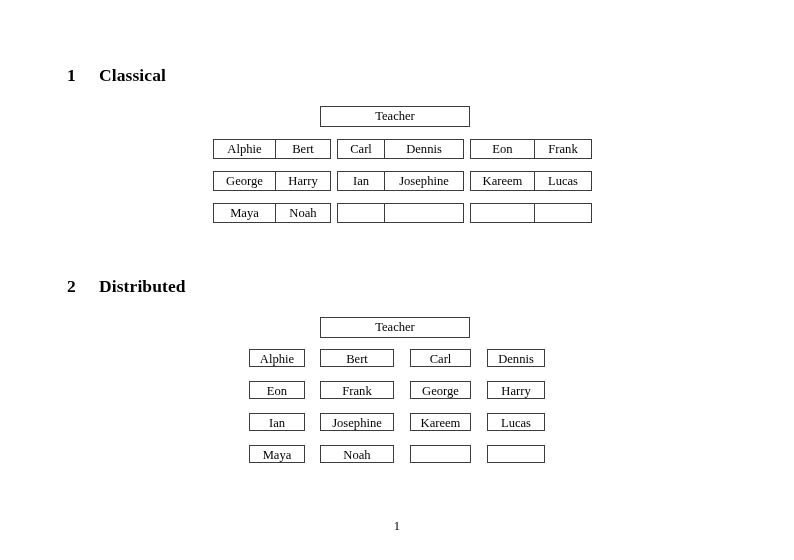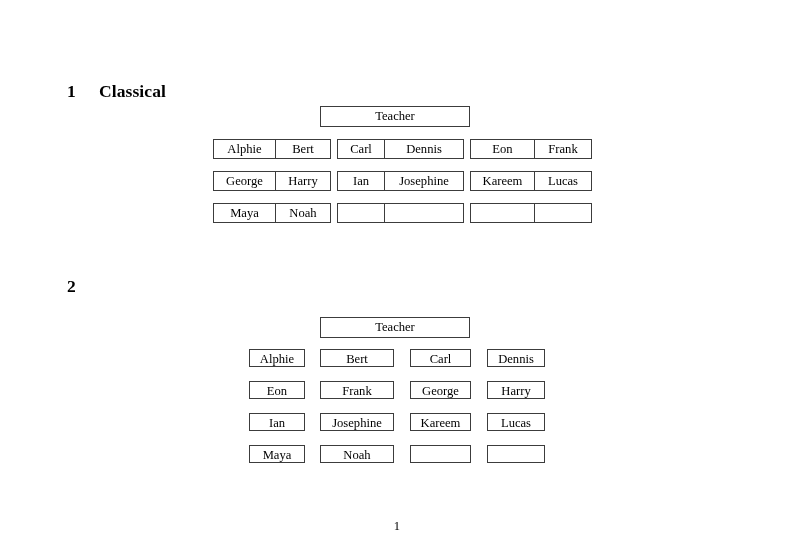--- a/index.html
+++ b/index.html
@@ -32,21 +32,20 @@
     font-size: 17.5px;
     letter-spacing: 0.1px;
     white-space: nowrap;
   }
   .section-heading .sec-num {
     width: 32px;
     flex: 0 0 32px;
   }
   .section-heading .sec-title {
     margin-left: 0;
-    margin-top: 16px;
   }
 
   #heading-classical   { left: 67px;  top: 65px; }
   #heading-distributed { left: 67px;  top: 276px; }
 
   
   .tbl {
     position: absolute;
     border-collapse: collapse;
     table-layout: fixed;
@@ -188,20 +187,21 @@
     <tbody>
         <tr>
       <td style="width:59px"></td>
       <td style="width:52px"></td>
     </tr>
   </tbody>
     </table>
 
   <div class="section-heading" id="heading-distributed">
     <span class="sec-num">2</span>
+    <span class="sec-title">Distributed</span>
   </div>
 
   <table class="tbl" id="dist-teacher">
     <tbody>
         <tr>
       <td>Teacher</td>
     </tr>
   </tbody>
     </table>
 

